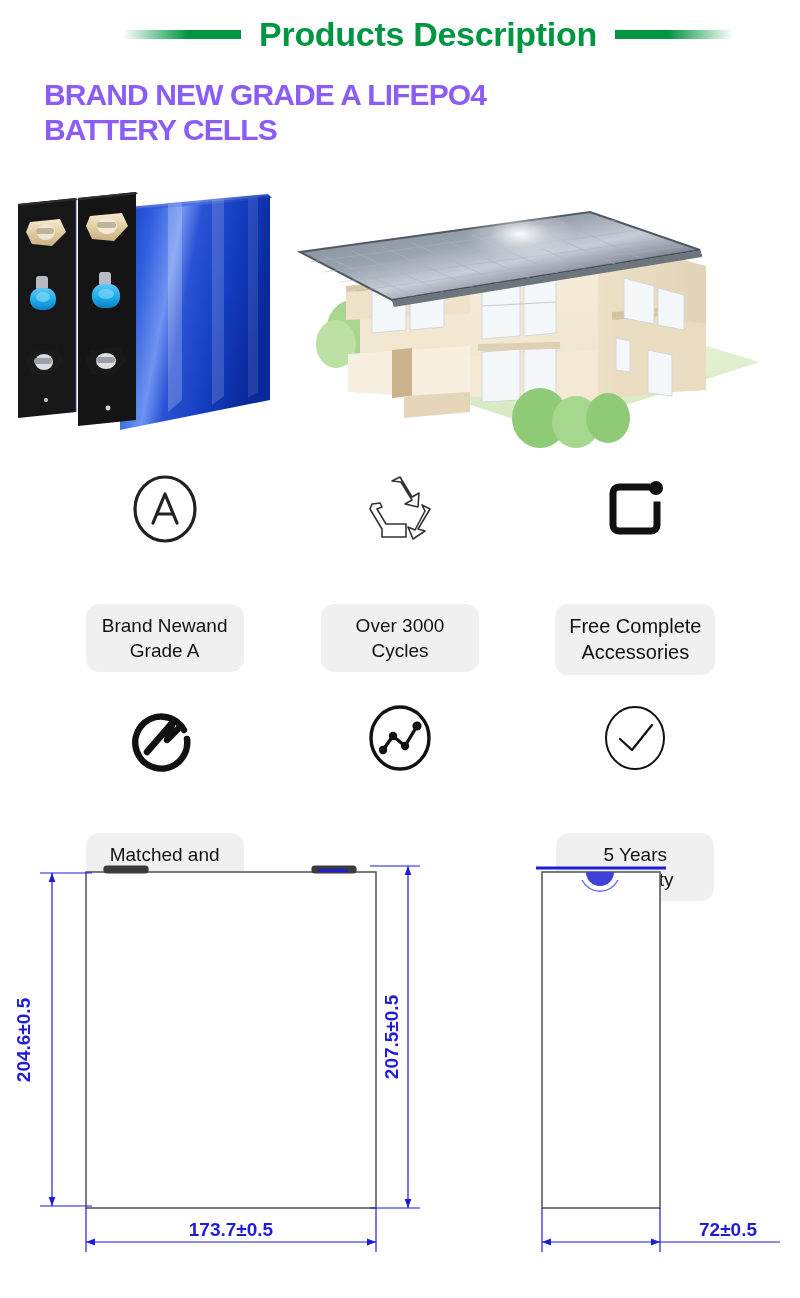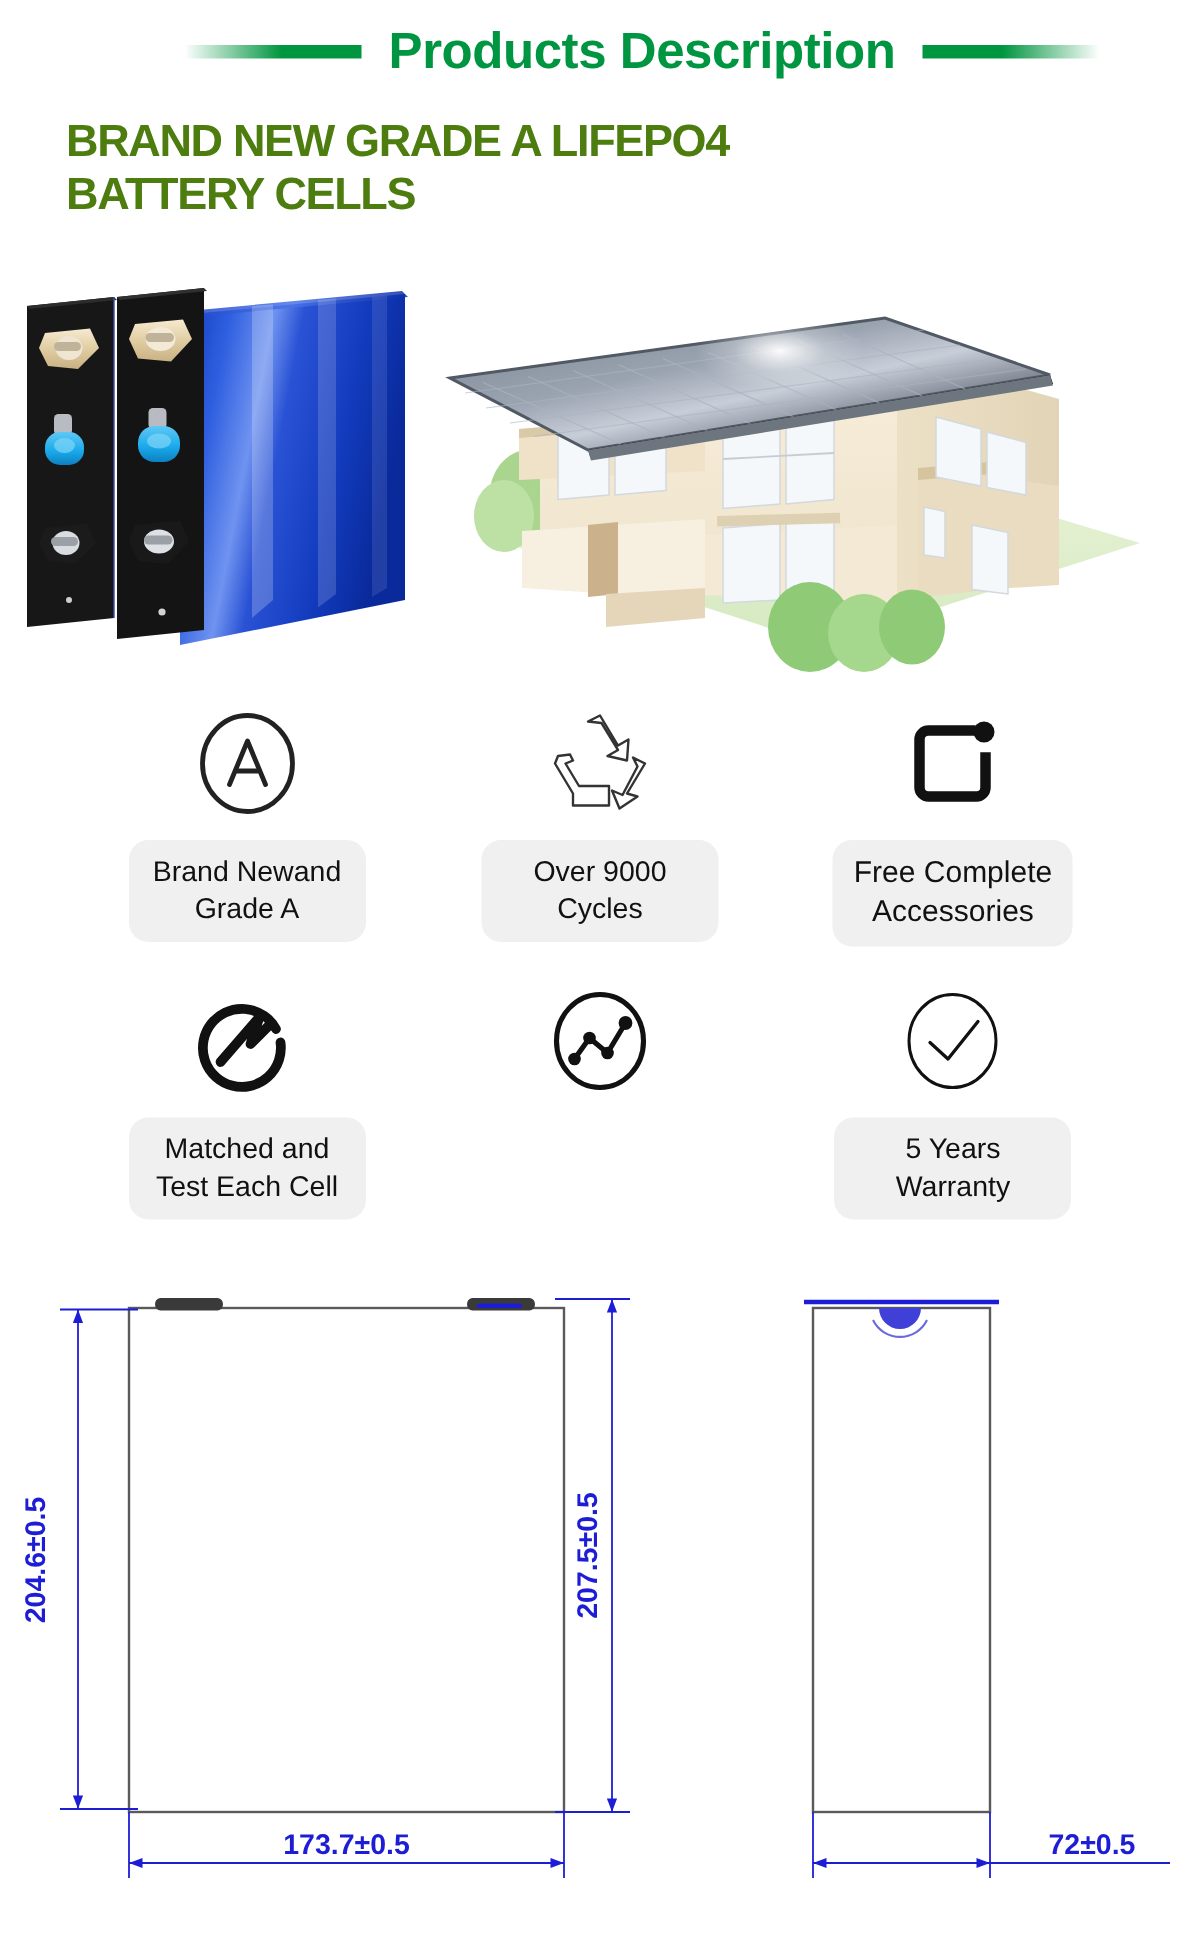--- a/index.html
+++ b/index.html
@@ -51,21 +51,21 @@
 
   
   .hero-title {
     position: absolute;
     top: 78px;
     left: 44px;
     width: 480px;
     font-size: 30px;
     line-height: 1.16;
     font-weight: bold;
-    color: #4d7c0f;
+    color: #8b5cf6;
     letter-spacing: -0.9px;
     text-transform: uppercase;
     z-index: 6;
     text-shadow: 0 1px 0 rgba(255,255,255,.55);
   }
 
   
   .hero-art {
     position: absolute;
     top: 100px;
@@ -84,20 +84,21 @@
     width: 688px;
     display: grid;
     grid-template-columns: repeat(3, 1fr);
     row-gap: 20px;
     column-gap: 18px;
   }
   .feature {
     display: flex;
     flex-direction: column;
     align-items: center;
+    gap: 44px;
   }
   .feature-icon {
     width: 86px;
     height: 86px;
     display: flex;
     align-items: center;
     justify-content: center;
   }
   .feature-icon svg { display: block; }
 
@@ -354,21 +355,21 @@
     <div class="feature">
       <div class="feature-icon">
         <svg width="76" height="72" viewBox="0 0 76 72">
           <g fill="none" stroke="#333" stroke-width="1.6" stroke-linejoin="round">
             <path d="M30 8 L38 4 L50 24 L57 20 L56 34 L43 31 L50 27 L39 9 Z"></path>
             <path d="M60 32 L68 36 L56 56 L63 58 L51 66 L46 54 L53 57 L63 38 Z"></path>
             <path d="M18 30 L10 31 L8 36 L20 56 L20 64 L44 64 L44 51 L24 51 L15 36 L20 34 Z"></path>
           </g>
         </svg>
       </div>
-      <div class="feature-label lbl-lg">Over 9000
+      <div class="feature-label lbl-lg">Over 3000
 Cycles</div>
     </div>
 
     <div class="feature">
       <div class="feature-icon">
         <svg width="72" height="72" viewBox="0 0 72 72">
           <path d="M48 14 H20 a6 6 0 0 0 -6 6 V52 a6 6 0 0 0 6 6 H52 a6 6 0 0 0 6 -6 V32" fill="none" stroke="#111" stroke-width="7" stroke-linecap="square"></path>
           <circle cx="57" cy="15" r="7" fill="#111"></circle>
         </svg>
       </div>

